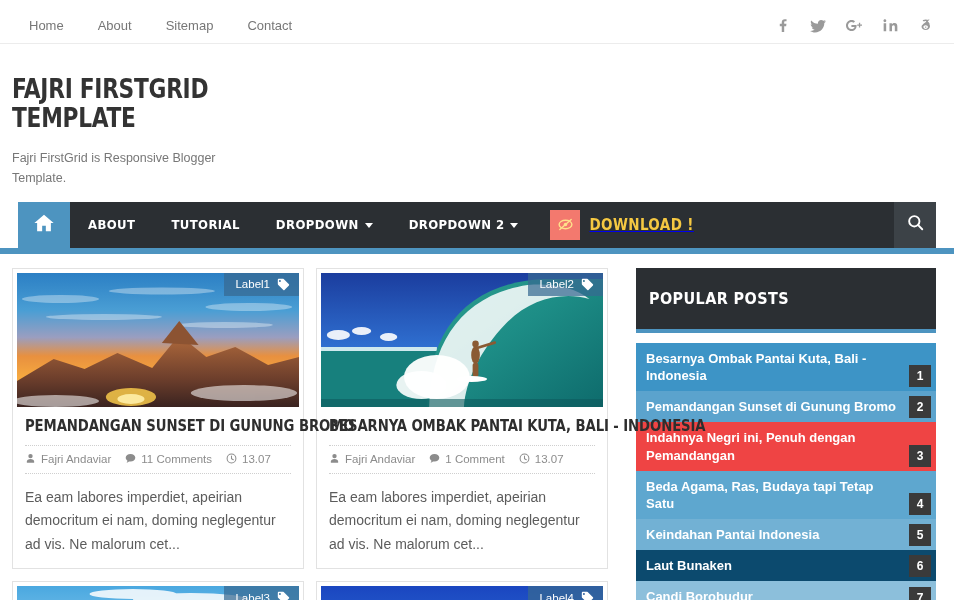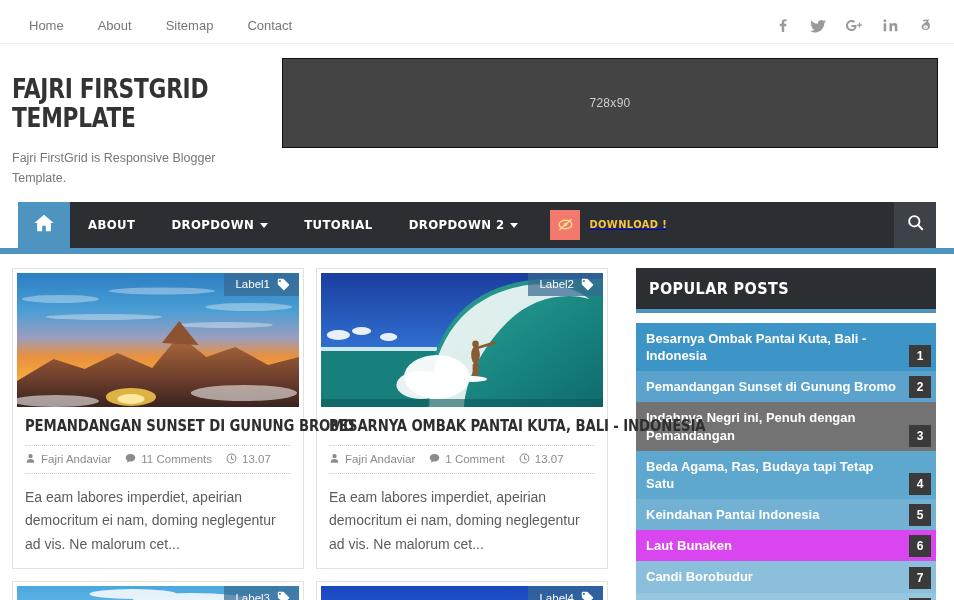--- a/index.html
+++ b/index.html
@@ -122,21 +122,21 @@
   }
   .dl-icon {
     width: 30px; height: 30px;
     background: #f3796e;
     display: flex; align-items: center; justify-content: center;
     color: #ffe08a;
     font-size: 16px;
   }
   .dl-text {
     color: #f5c842;
-    font-size: 11px;
+    font-size: 15px;
     font-weight: bold;
     letter-spacing: 0.4px;
     text-transform: uppercase;
     font-family: "DejaVu Sans Condensed", "Liberation Sans Narrow", "Liberation Sans", sans-serif;
   }
   .nav-search {
     width: 42px;
     margin-left: auto;
     background: #3c4247;
     display: flex; align-items: center; justify-content: center;
@@ -218,21 +218,21 @@
   
   .sidebar { width: 300px; flex: 0 0 300px; }
   .widget-title {
     background: #2b2f33;
     color: #fff;
     font-family: "DejaVu Sans Condensed", "Liberation Sans Narrow", "Liberation Sans", sans-serif;
     font-size: 16px;
     font-weight: bold;
     letter-spacing: 0.4px;
     text-transform: uppercase;
-    padding: 11px 13px;
+    padding: 21px 13px;
     border-bottom: 4px solid #4d94c0;
   }
   .poplist { margin-top: 10px; }
   .popitem {
     display: flex;
     align-items: stretch;
     justify-content: space-between;
     color: #fff;
     font-size: 13px;
     font-weight: bold;
@@ -295,44 +295,41 @@
         </svg>
     </span>
   </div>
 </div>
 
 <div class="header">
   <div class="brand">
     <h1>Fajri FirstGrid Template</h1>
     <p>Fajri FirstGrid is Responsive Blogger Template.</p>
   </div>
-  <div class="adbox">
-    <span>728x90</span>
-  </div>
 </div>
 
 <div class="navwrap">
   <div class="navbar">
     <div class="nav-home">
       <span>
         <svg viewBox="0 0 24 24" width="22" height="22" fill="currentColor">
             <path d="M12 3L1.5 12h3v9h5.5v-6h4v6H19.5v-9h3L12 3z"></path>
           </svg>
       </span>
     </div>
     <div class="nav-items">
       <a class="nav-item" href="#">
         <span>About</span>
       </a>
       <a class="nav-item" href="#">
+        <span>Tutorial</span>
+      </a>
+      <a class="nav-item" href="#">
         <span>Dropdown</span>
         <span class="caret"></span>
-      </a>
-      <a class="nav-item" href="#">
-        <span>Tutorial</span>
       </a>
       <a class="nav-item" href="#">
         <span>Dropdown 2</span>
         <span class="caret"></span>
       </a>
       <a class="nav-download" href="#">
         <span class="dl-icon">
           <svg viewBox="0 0 24 24" width="17" height="17" fill="none" stroke="currentColor" stroke-width="2">
               <ellipse cx="12" cy="12" rx="9" ry="6"></ellipse>
               <circle cx="12" cy="12" r="2.5" fill="currentColor" stroke="none"></circle>
@@ -608,33 +605,33 @@
     <div class="widget-title">Popular Posts</div>
     <div class="poplist">
       <div class="popitem" style="background:#3d94c6">
         <div class="pt">Besarnya Ombak Pantai Kuta, Bali - Indonesia</div>
         <div class="pn">1</div>
       </div>
       <div class="popitem" style="background:#5ba3cd">
         <div class="pt">Pemandangan Sunset di Gunung Bromo</div>
         <div class="pn">2</div>
       </div>
-      <div class="popitem" style="background:#737373">
+      <div class="popitem" style="background:#ef4444">
         <div class="pt">Indahnya Negri ini, Penuh dengan Pemandangan</div>
         <div class="pn">3</div>
       </div>
       <div class="popitem" style="background:#5ea7cf">
         <div class="pt">Beda Agama, Ras, Budaya tapi Tetap Satu</div>
         <div class="pn">4</div>
       </div>
       <div class="popitem" style="background:#72b1d4">
         <div class="pt">Keindahan Pantai Indonesia</div>
         <div class="pn">5</div>
       </div>
-      <div class="popitem" style="background:#d946ef">
+      <div class="popitem" style="background:#0c4a6e">
         <div class="pt">Laut Bunaken</div>
         <div class="pn">6</div>
       </div>
       <div class="popitem" style="background:#8cbfdb">
         <div class="pt">Candi Borobudur</div>
         <div class="pn">7</div>
       </div>
       <div class="popitem" style="background:#97c6df">
         <div class="pt">Laut Negeriku Indonesia</div>
         <div class="pn">8</div>

